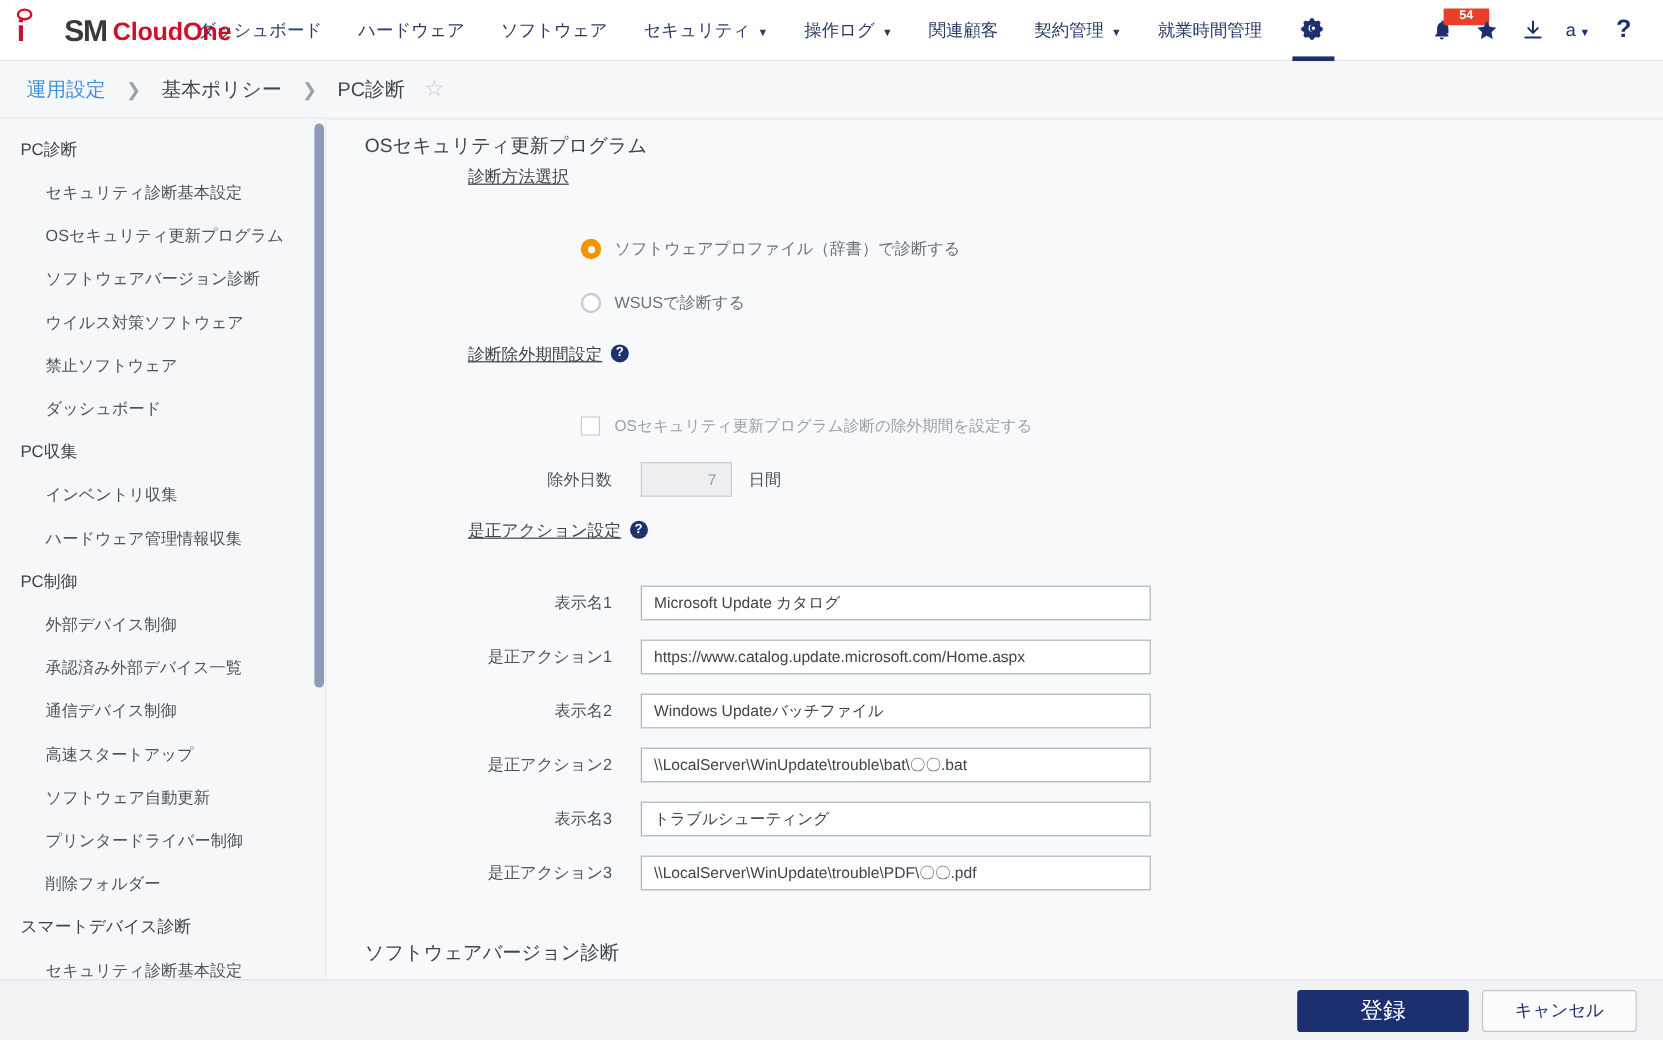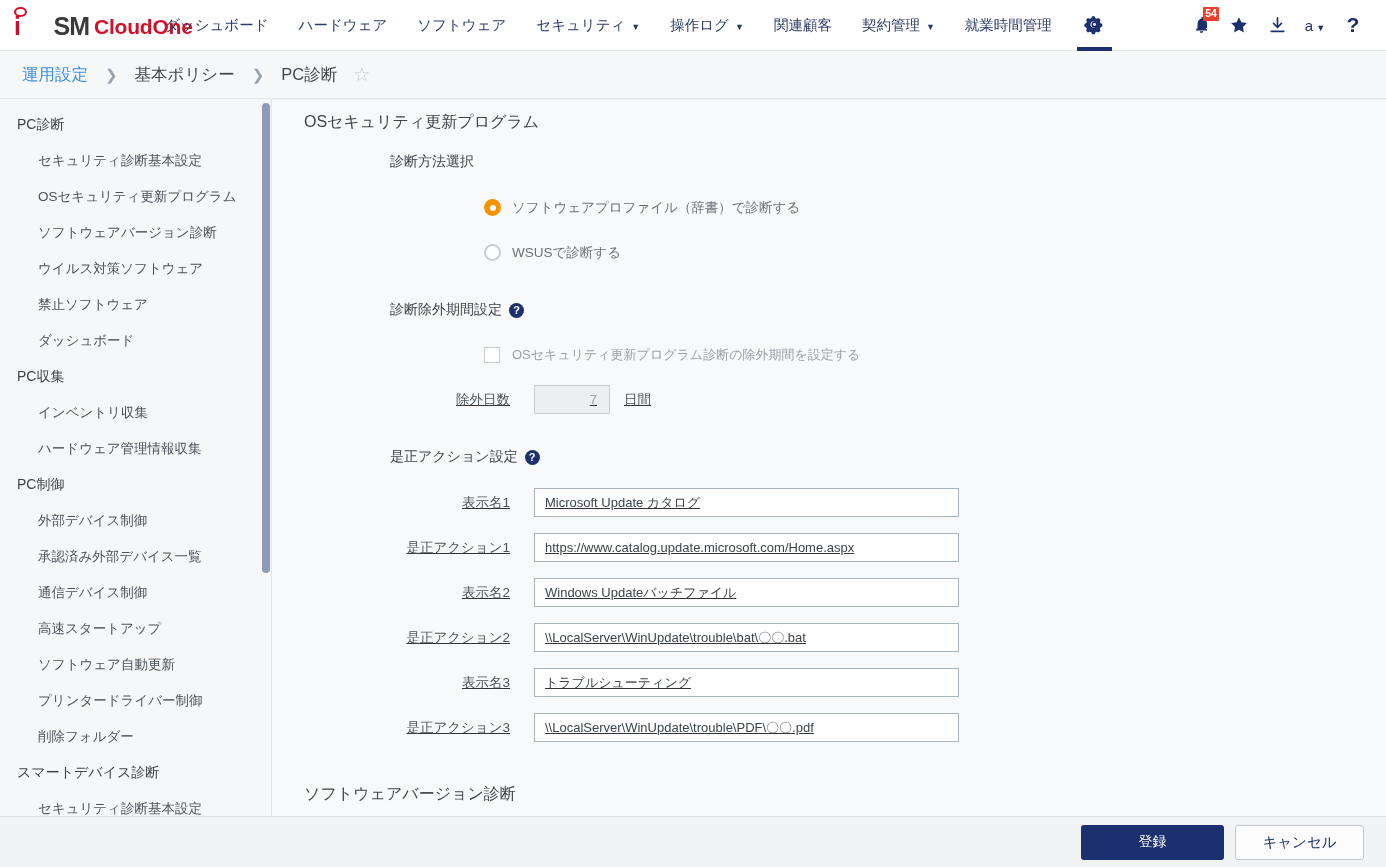--- a/index.html
+++ b/index.html
@@ -67,21 +67,21 @@
   .hicon {
     position: relative; width: 38px; height: 51px;
     display: flex; align-items: center; justify-content: center;
     color: #1c3070; cursor: pointer;
   }
   .badge {
     position: absolute; top: 7px; left: 21px;
     background: #e8402a; color: #fff;
     font-size: 10.5px; line-height: 13px; font-weight: bold;
     min-width: 16px; height: 14px; text-align: center;
-    padding: 0 2px; border-radius: 1px;
+    padding: 0 13px; border-radius: 1px;
   }
   .alang { font-size: 15px; color: #1c3070; }
   .alang .caret { font-size: 9px; margin-left: 3px; }
   .qmark { font-size: 21px; color: #1c3070; font-weight: bold; }
 
   
   .breadcrumb {
     position: absolute; left: 0; top: 51px; width: 1386px; height: 48px;
     background: #f6f7f8;
     display: flex; align-items: center; padding-left: 22px;
@@ -128,22 +128,23 @@
     overflow: hidden;
     border-top: 1px solid #eceef0;
   }
   .section-title {
     font-size: 16px; color: #3e444b;
     padding: 12px 0 6px 32px;
   }
   .grouplabel {
     font-size: 14px; color: #3e444b;
     padding-left: 118px;
-    display: flex; align-items: center; gap: 7px;
+    display: flex; gap: 7px;
     min-height: 46px;
+    text-decoration: underline;
   }
   .help-icon {
     display: inline-flex; align-items: center; justify-content: center;
     width: 15px; height: 15px; border-radius: 50%;
     background: #1c3070; color: #fff;
     font-size: 11px; font-weight: bold; line-height: 1;
     cursor: pointer;
   }
 
   .radio-row { display: flex; align-items: center; padding-left: 212px; min-height: 45px; }
@@ -159,21 +160,21 @@
   }
   .radio-label { font-size: 13.5px; color: #6b7279; cursor: pointer; }
 
   .check-row { display: flex; align-items: center; padding-left: 212px; min-height: 44px; }
   .checkbox {
     width: 16px; height: 16px; border: 1px solid #c9cdd2; background: #fff;
     margin-right: 12px; flex: none; cursor: pointer;
   }
   .check-label { font-size: 13px; color: #9aa1a8; cursor: pointer; }
 
-  .field-row { display: flex; align-items: center; min-height: 45px; text-decoration: underline; }
+  .field-row { display: flex; align-items: center; min-height: 45px; }
   .field-label {
     font-size: 13.5px; color: #4c535b;
     width: 262px; min-width: 262px; text-align: right;
     padding-right: 24px;
   }
   .txt {
     height: 29px; border: 1px solid #a9b4be; background: #fff;
     font-size: 13px; color: #3e444b;
     padding: 0 10px; font-family: "Liberation Sans", sans-serif;
     outline: none;
@@ -190,21 +191,21 @@
 
   
   .footer {
     position: absolute; left: 0; bottom: 0; width: 1386px; height: 51px;
     background: #f1f2f4; border-top: 1px solid #e0e2e5;
     display: flex; align-items: center; justify-content: flex-end;
     padding-right: 22px; gap: 11px;
   }
   .btn-primary {
     width: 143px; height: 35px; background: #1c3070; color: #fff;
-    border: none; border-radius: 3px; font-size: 14px; cursor: pointer;
+    border: none; border-radius: 3px; font-size: 19px; cursor: pointer;
     font-family: "Liberation Sans", sans-serif;
   }
   .btn-secondary {
     width: 129px; height: 35px; background: #fcfcfd; color: #1c3070;
     border: 1px solid #c3c8cf; border-radius: 3px; font-size: 14.5px; cursor: pointer;
     font-family: "Liberation Sans", sans-serif;
   }
 </style>
 </head>
 <body>

